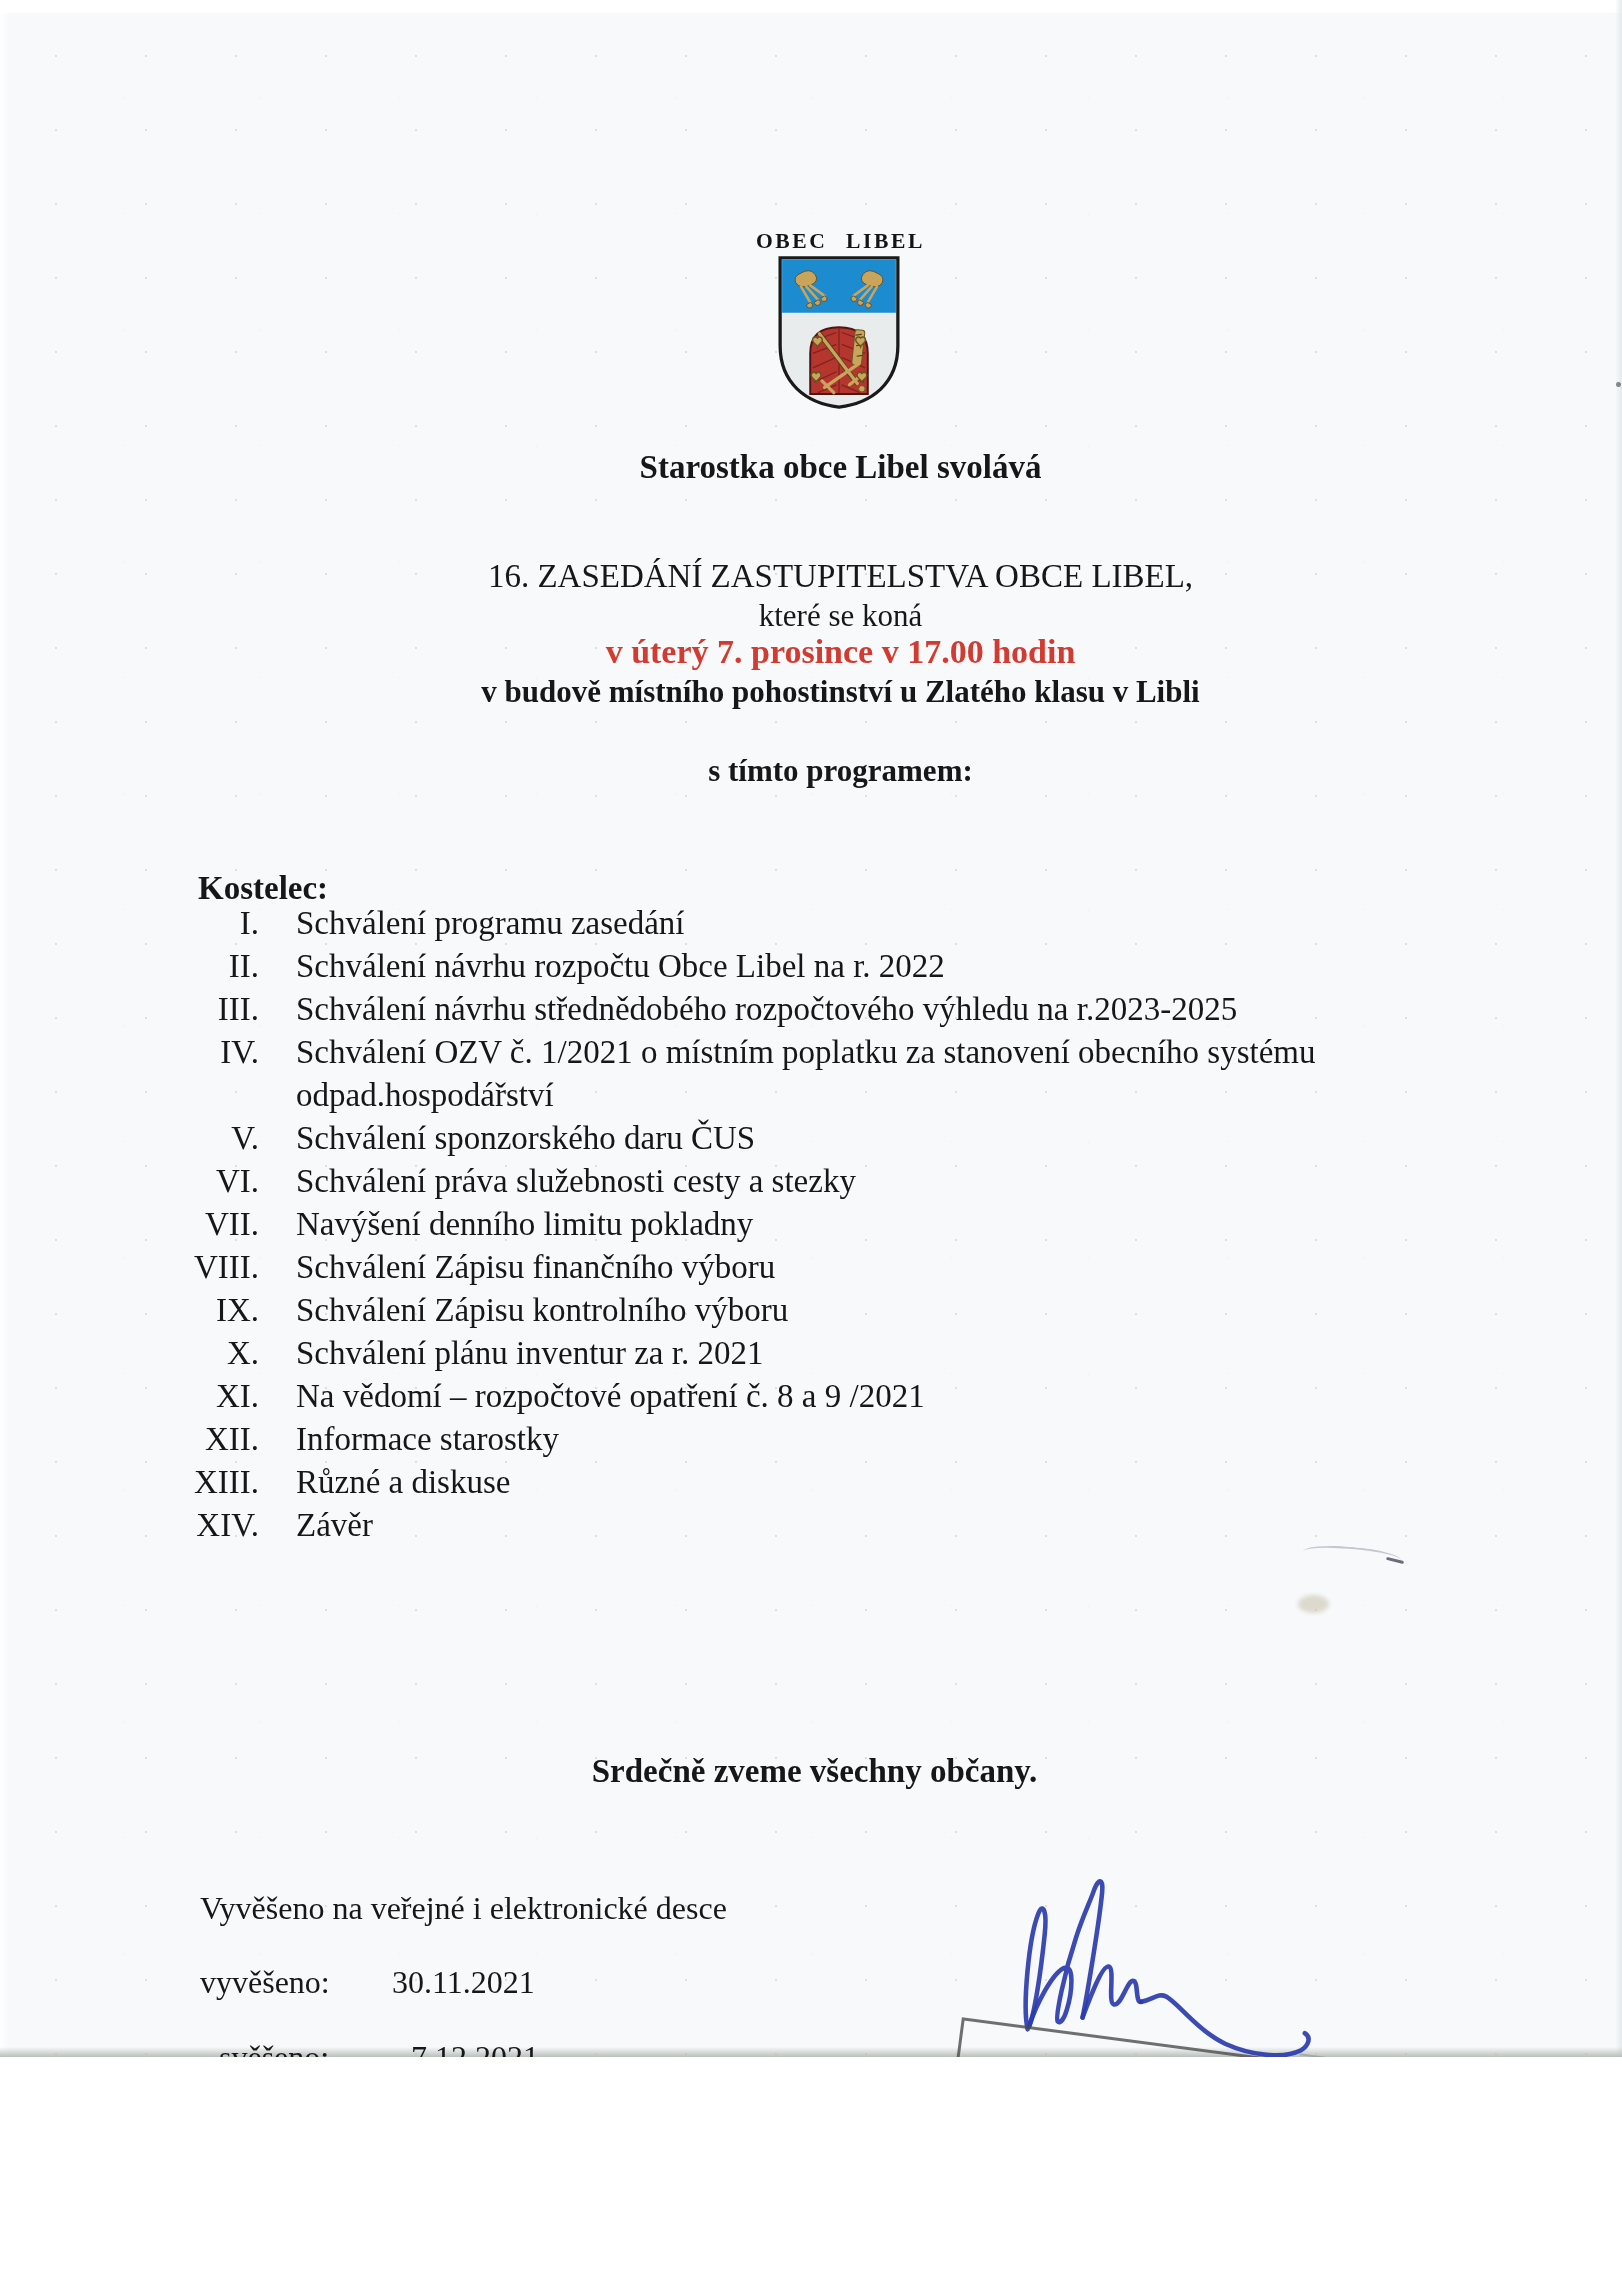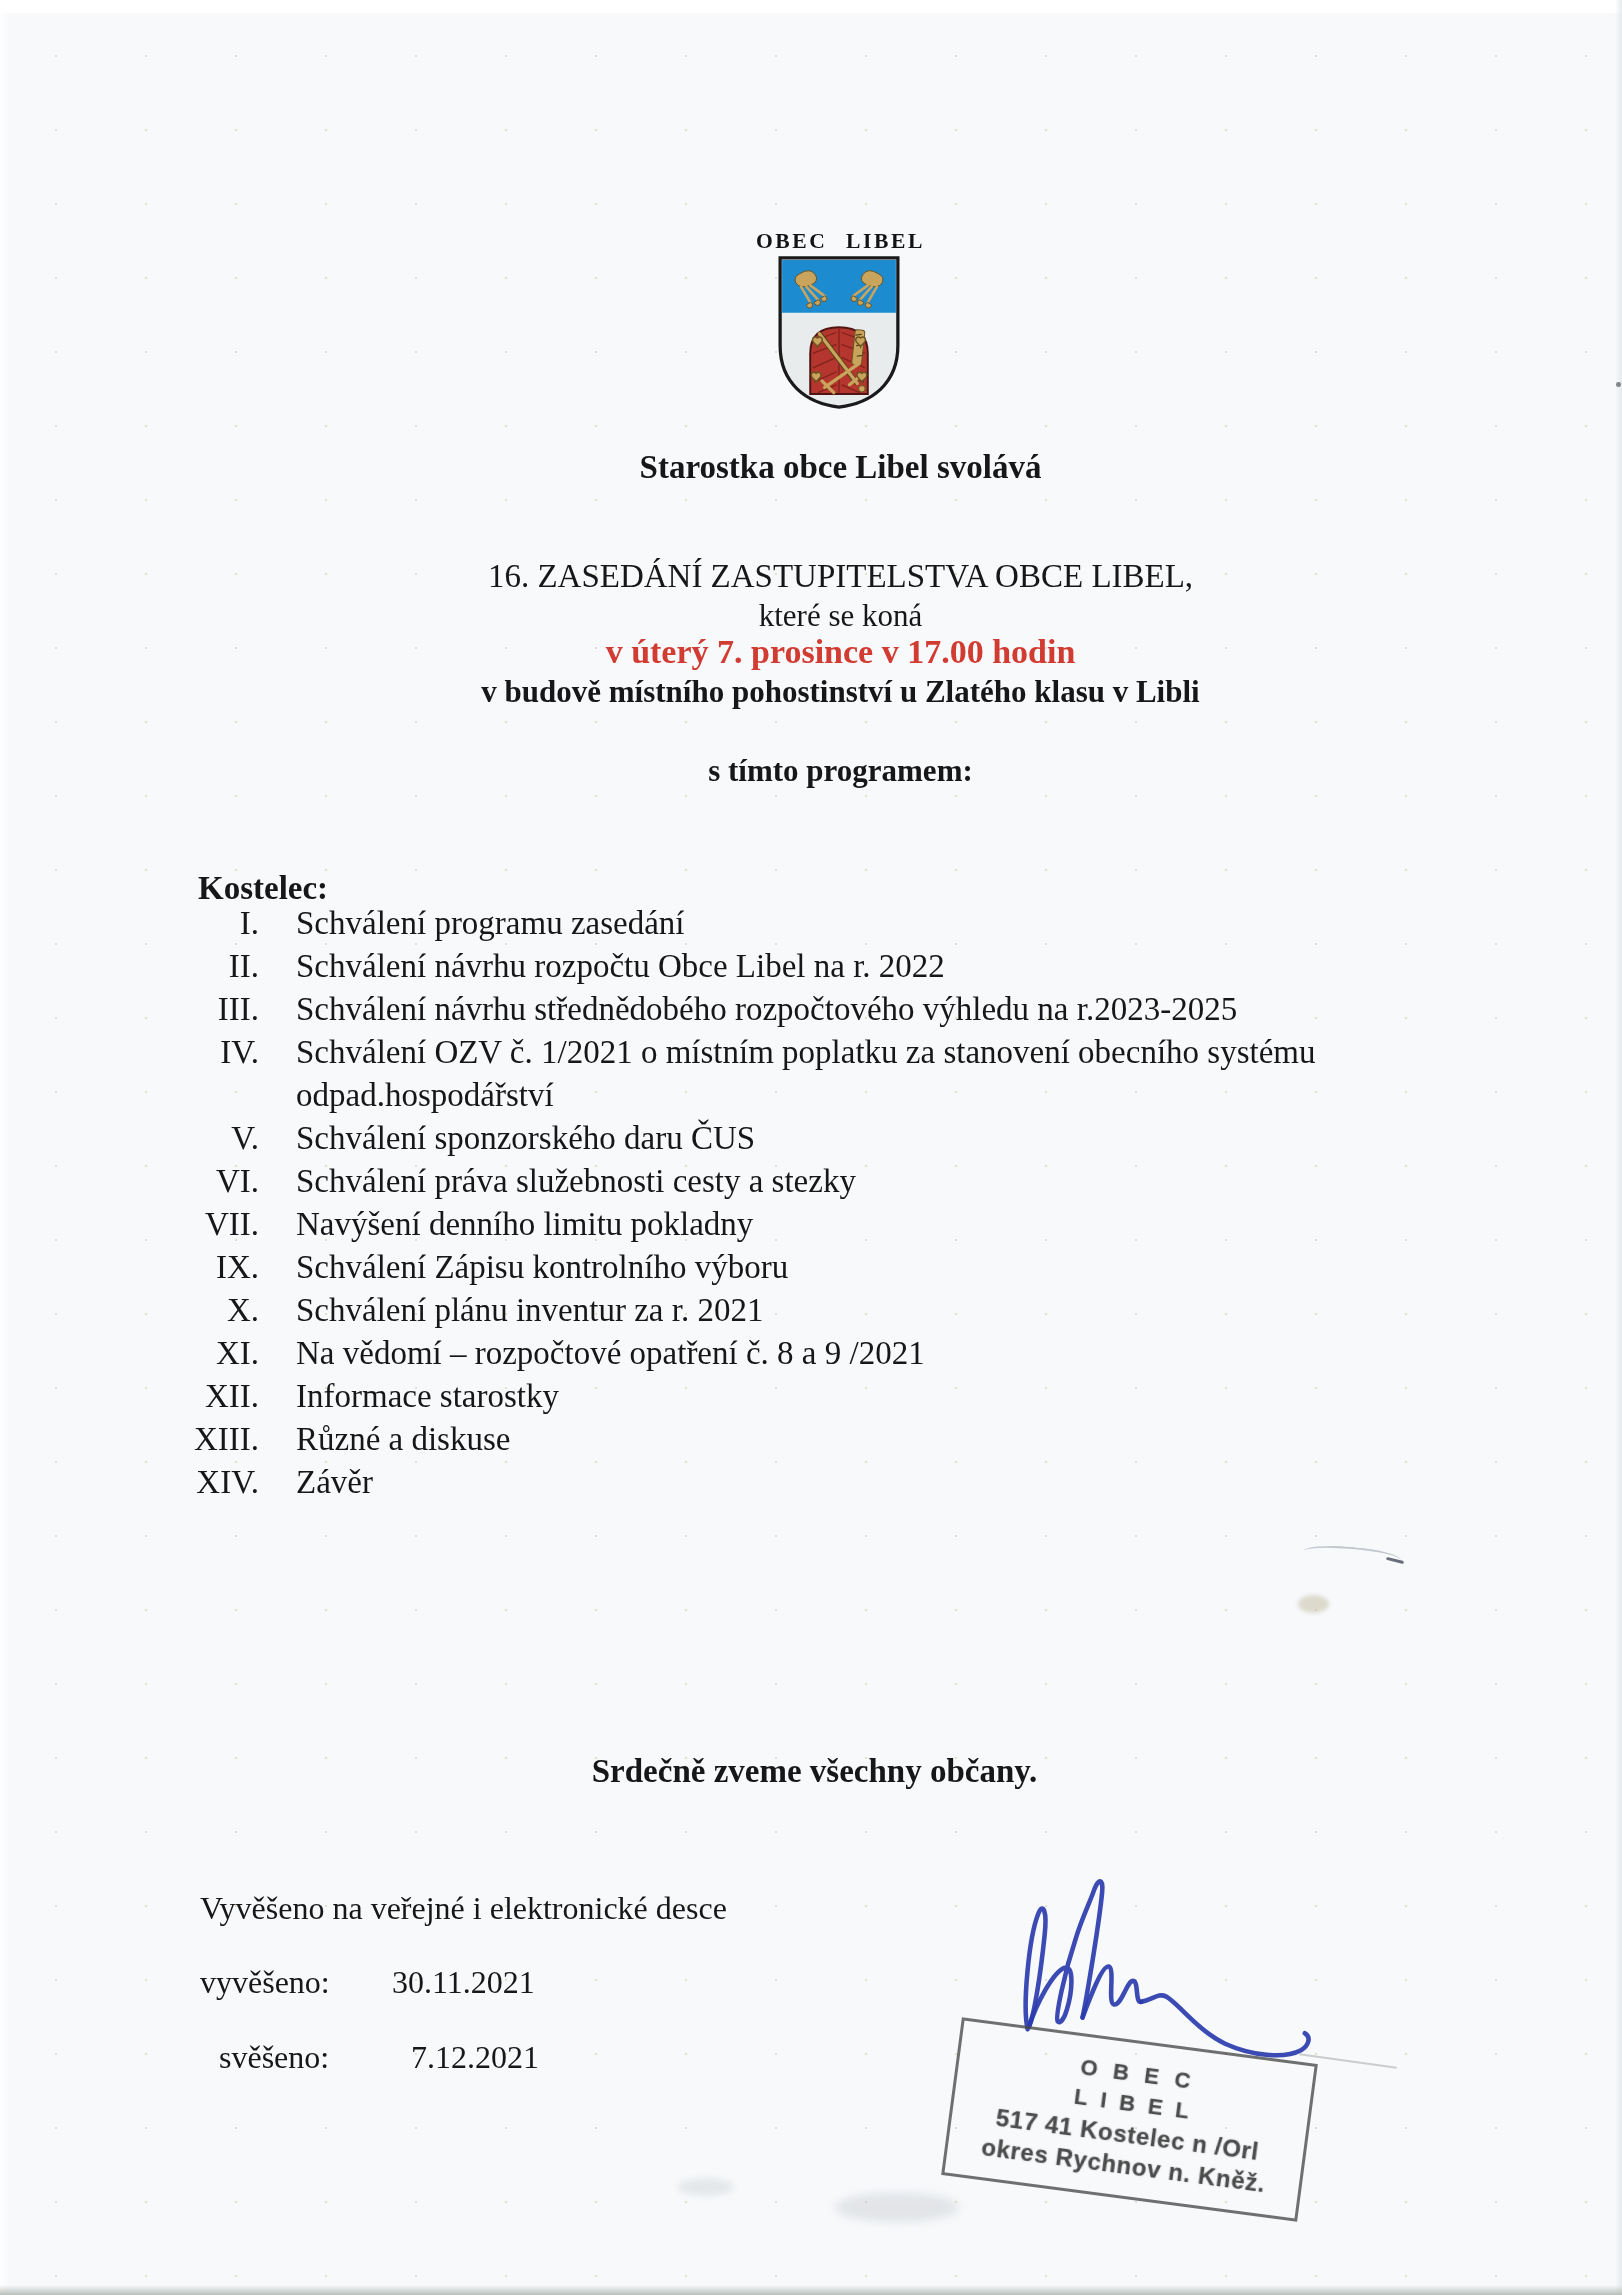--- a/index.html
+++ b/index.html
@@ -1,17 +1,17 @@
 <!DOCTYPE html>
 <html lang="cs" style="--highlight-red: #d23b31; --emblem-blue: #1d8bd0; --emblem-red: #b4362e; --emblem-silver: #e9eced; --emblem-gold: #c9a45c; --signature-blue: #2b3cae; --stamp-gray: #4c4c4c;font-size:10.5px"><head>
 <meta charset="utf-8">
 <style>
   html,body { margin:0; padding:0; background:#ffffff; }
   .page {
-    position:relative; width:1623px; height:2295px; overflow:hidden;
+    position:relative; width:1623px; height:2057px; overflow:hidden;
     font-family:"Liberation Serif","DejaVu Serif",serif;
     color:#17171a;
     background-color:#f7f9fb;
     background-image:
       radial-gradient(rgba(205,190,150,0.45) 0.8px, transparent 0.9px),
       radial-gradient(rgba(215,205,170,0.35) 0.7px, transparent 0.8px);
     background-size:90px 74px, 138px 116px;
     background-position:11px 19px, 54px 40px;
   }
   
@@ -174,20 +174,24 @@
       </div>
       <div class="prog-item">
         <span class="prog-num">VI.</span>
         <span class="prog-text">Schválení práva služebnosti cesty a stezky</span>
       </div>
       <div class="prog-item">
         <span class="prog-num">VII.</span>
         <span class="prog-text">Navýšení denního limitu pokladny</span>
       </div>
       <div class="prog-item">
+        <span class="prog-num">VIII.</span>
+        <span class="prog-text">Schválení Zápisu finančního výboru</span>
+      </div>
+      <div class="prog-item">
         <span class="prog-num">IX.</span>
         <span class="prog-text">Schválení Zápisu kontrolního výboru</span>
       </div>
       <div class="prog-item">
         <span class="prog-num">X.</span>
         <span class="prog-text">Schválení plánu inventur za r. 2021</span>
       </div>
       <div class="prog-item">
         <span class="prog-num">XI.</span>
         <span class="prog-text">Na vědomí – rozpočtové opatření č. 8 a 9 /2021</span>

